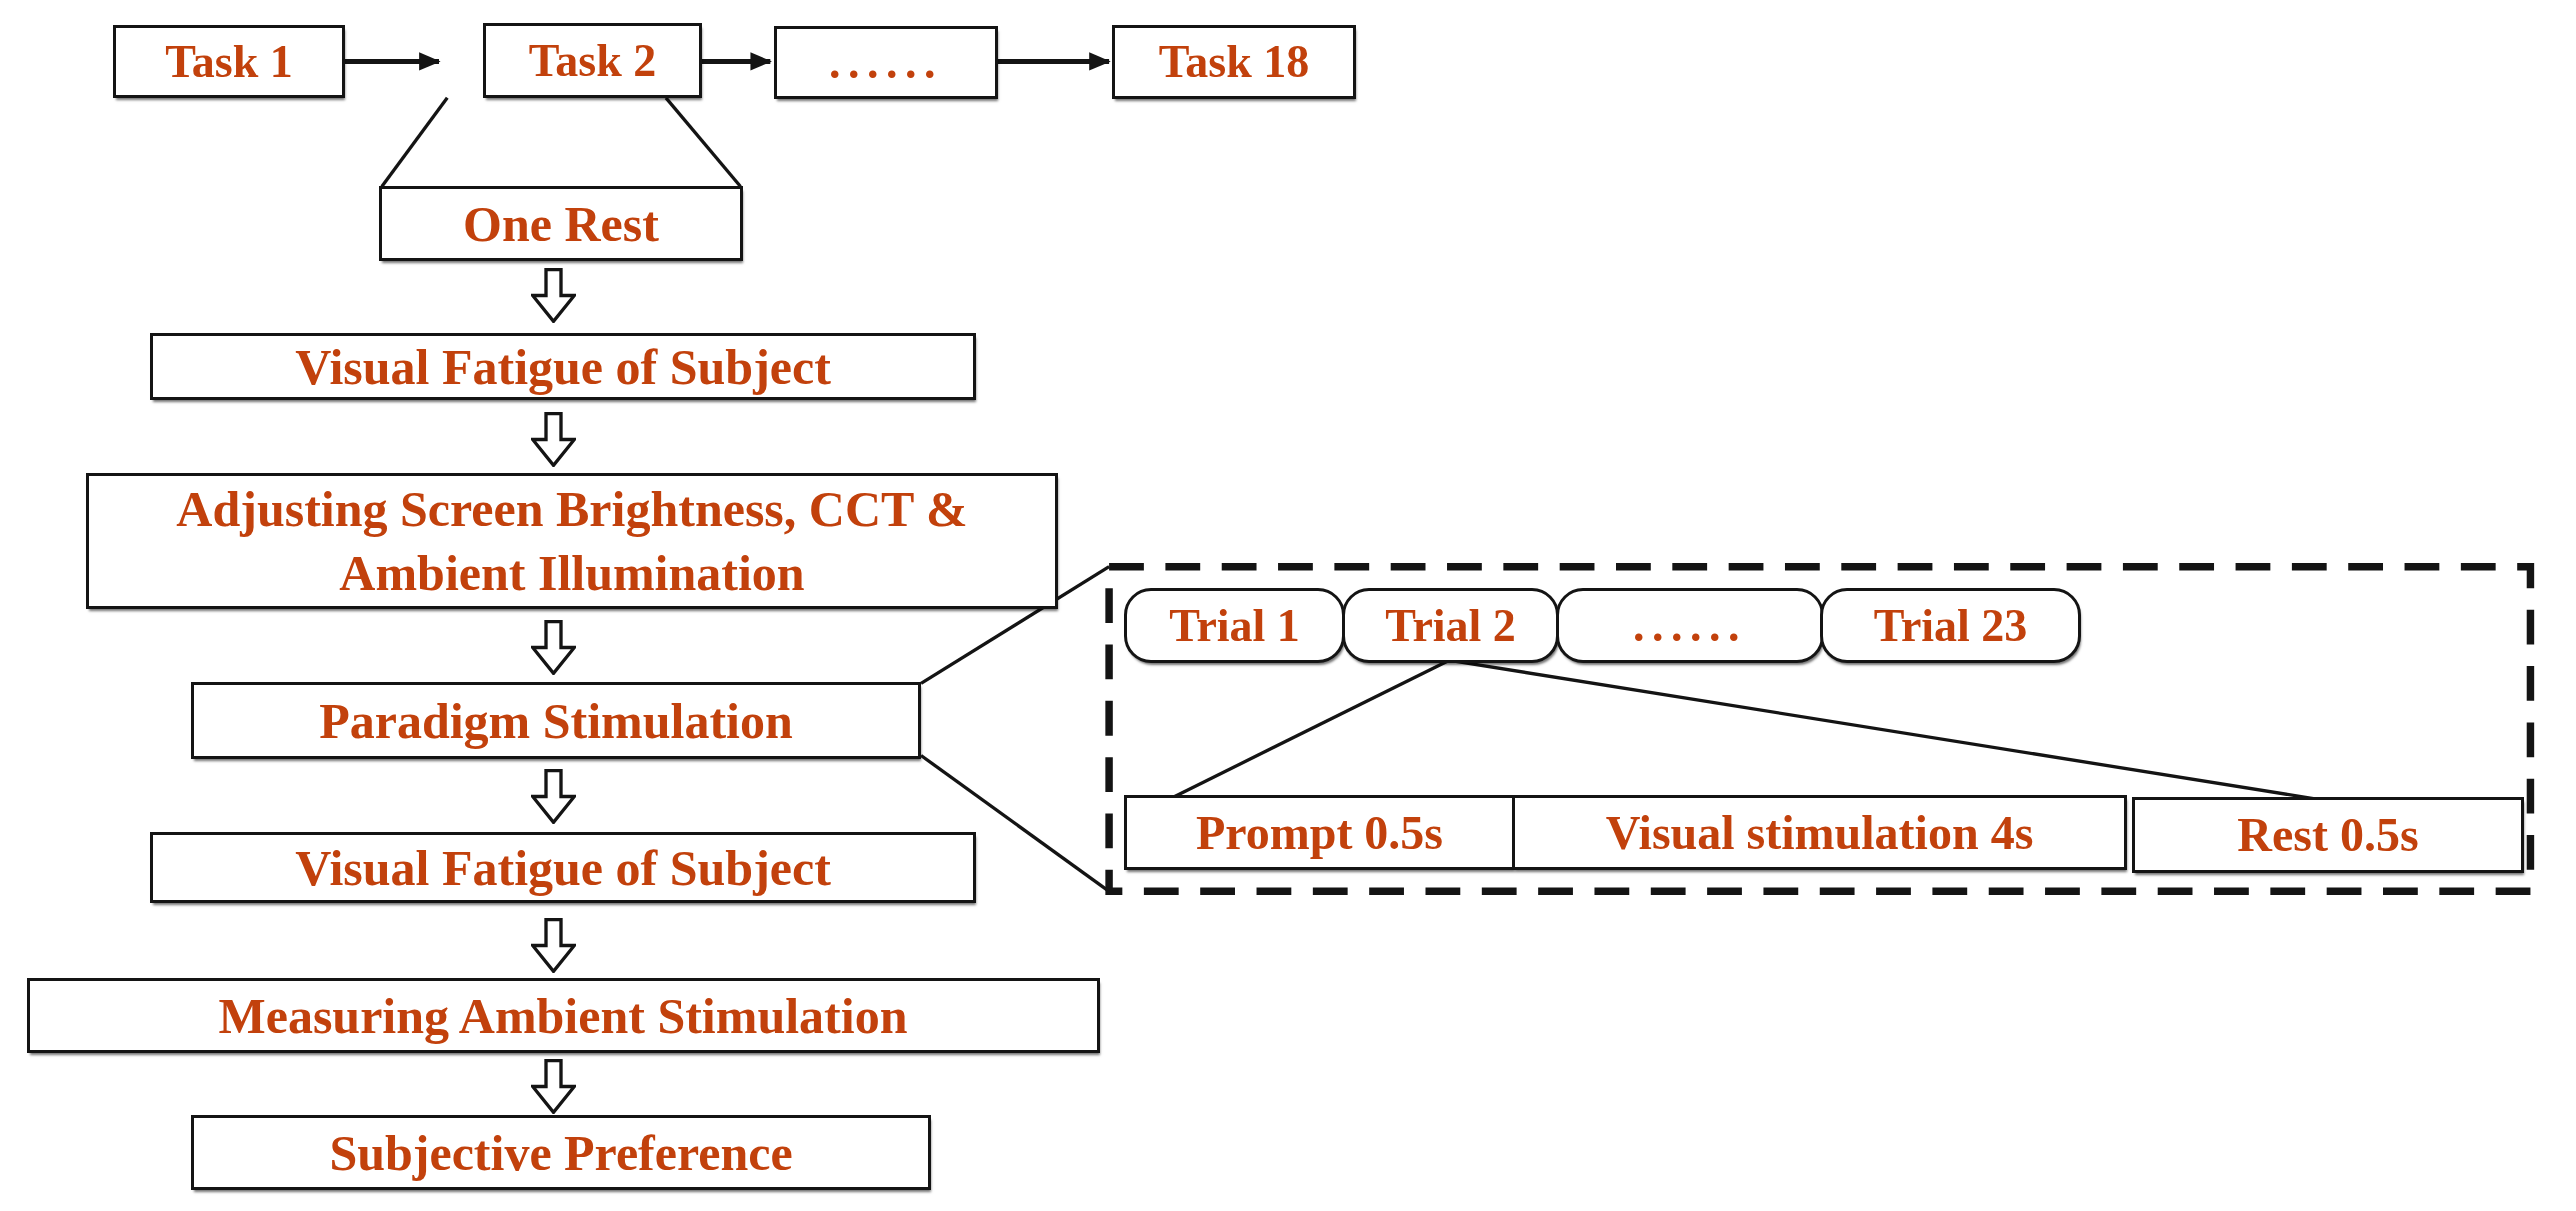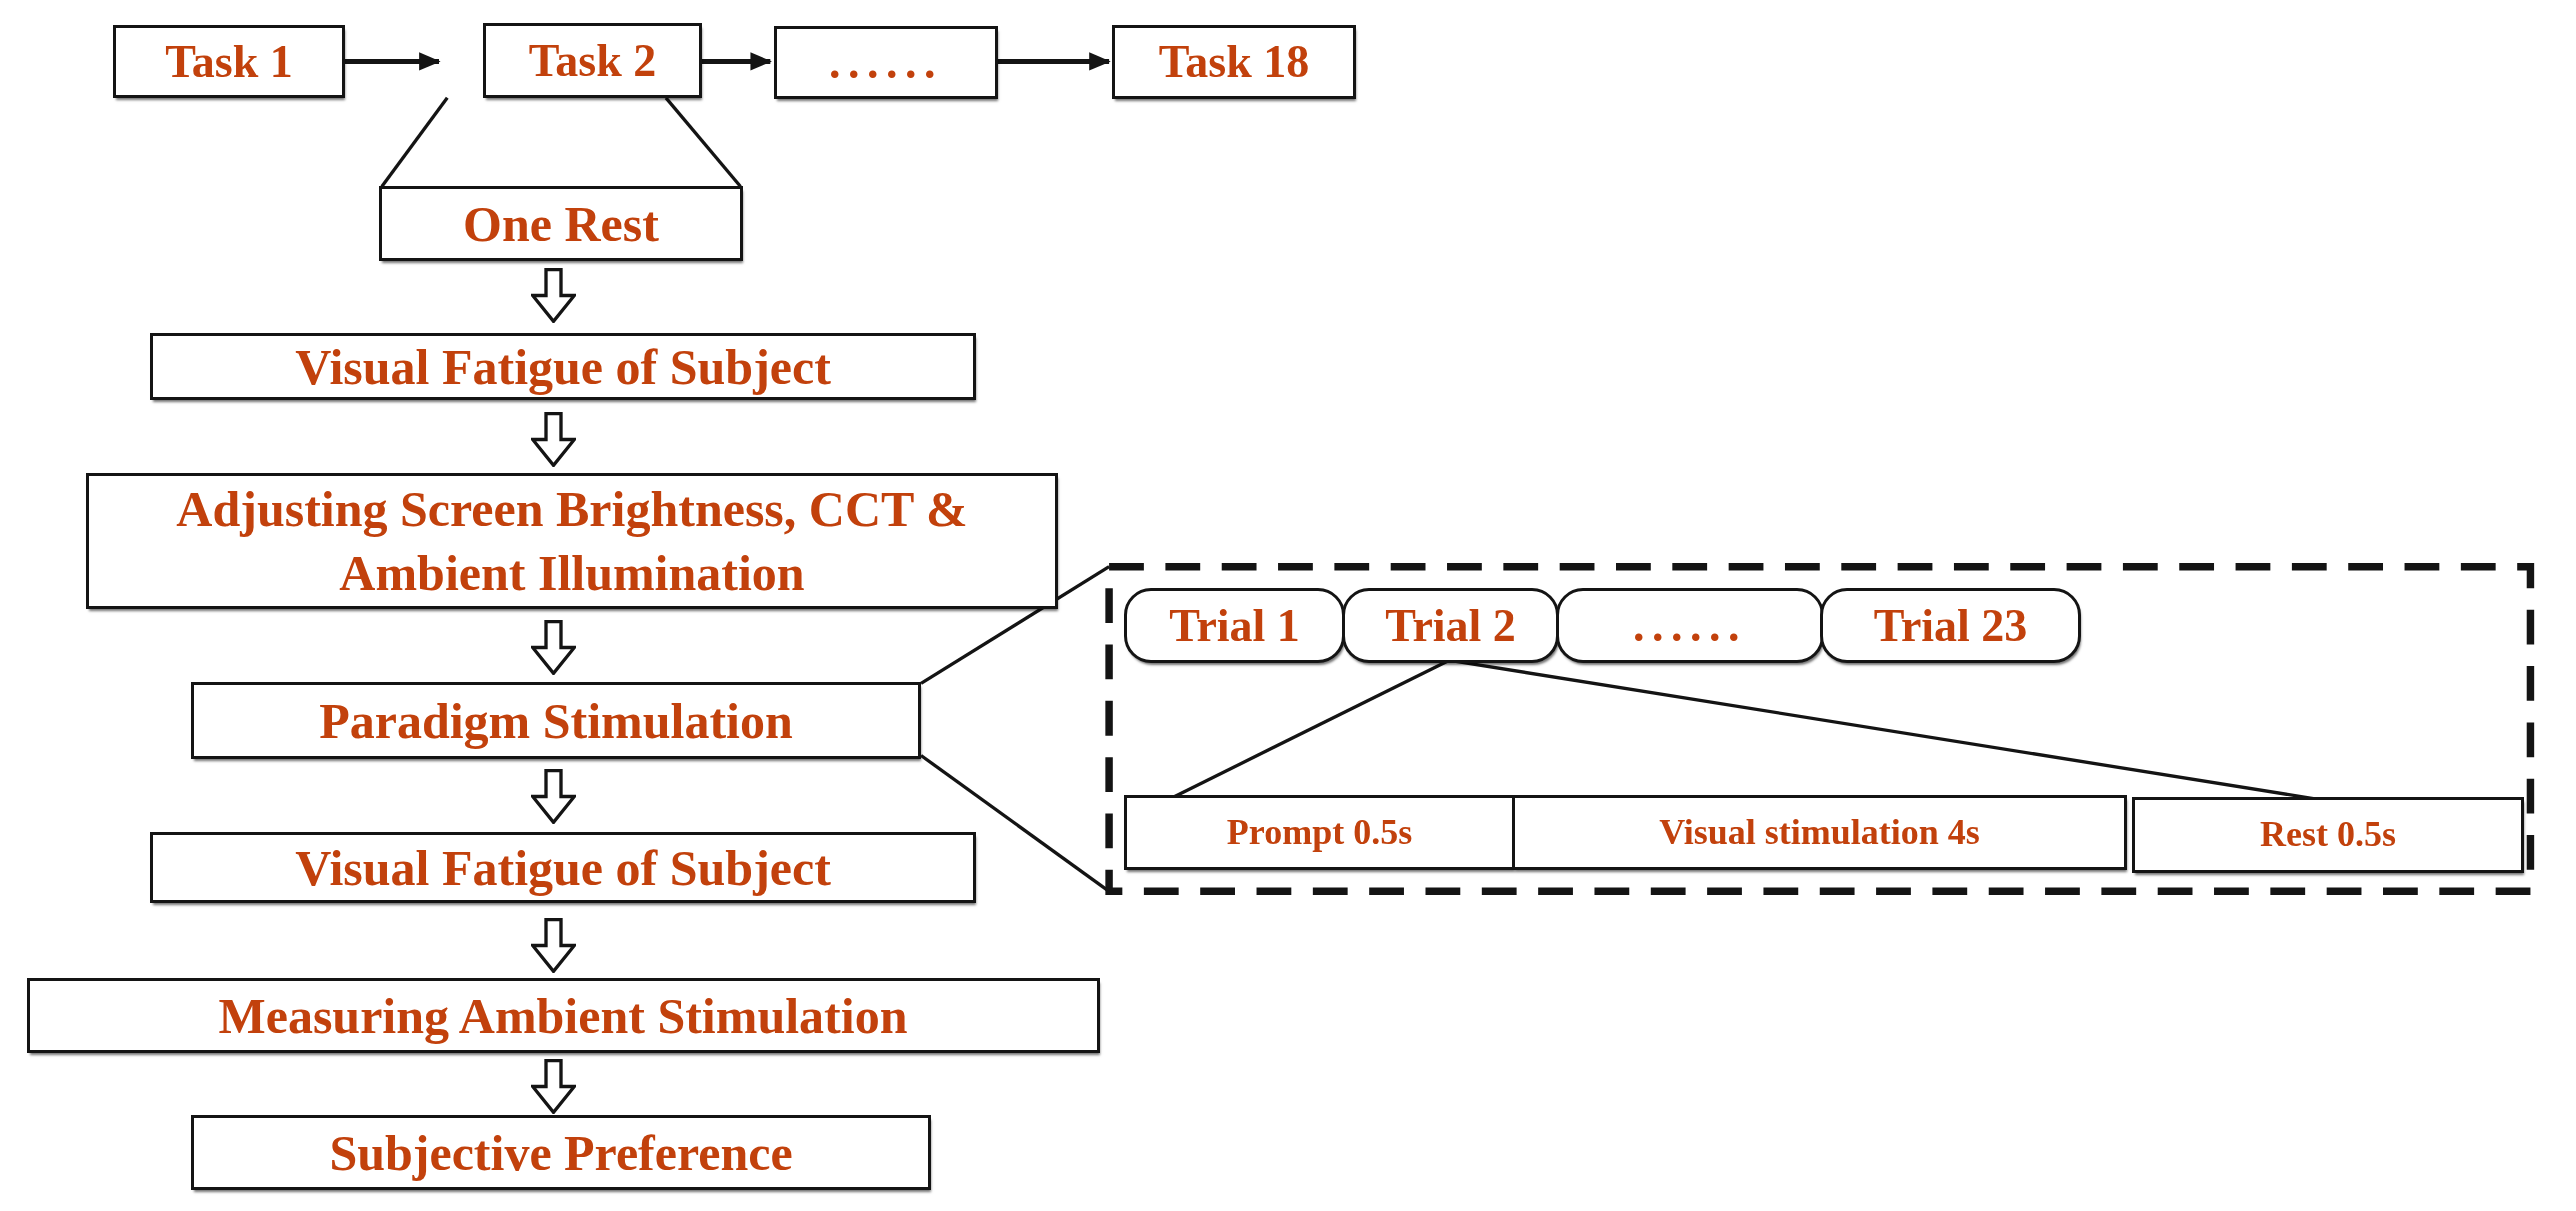--- a/index.html
+++ b/index.html
@@ -30,21 +30,21 @@
     line-height: 1.2;
     white-space: nowrap;
   }
   .prewrap {
     white-space: pre-line;
     line-height: 1.28;
   }
   .fs-task   { font-size: 46px; }
   .fs-main   { font-size: 50px; }
   .fs-right  { font-size: 46px; border-radius: 27px; }
-  .fs-detail { font-size: 36px; }
+  .fs-detail { font-size: 48px; }
   .dots-cell { letter-spacing: 7.5px; }
   #lines {
     position: absolute;
     left: 0; top: 0;
     width: 2576px;
     height: 1212px;
   }
   .downarrow {
     position: absolute;
   }

